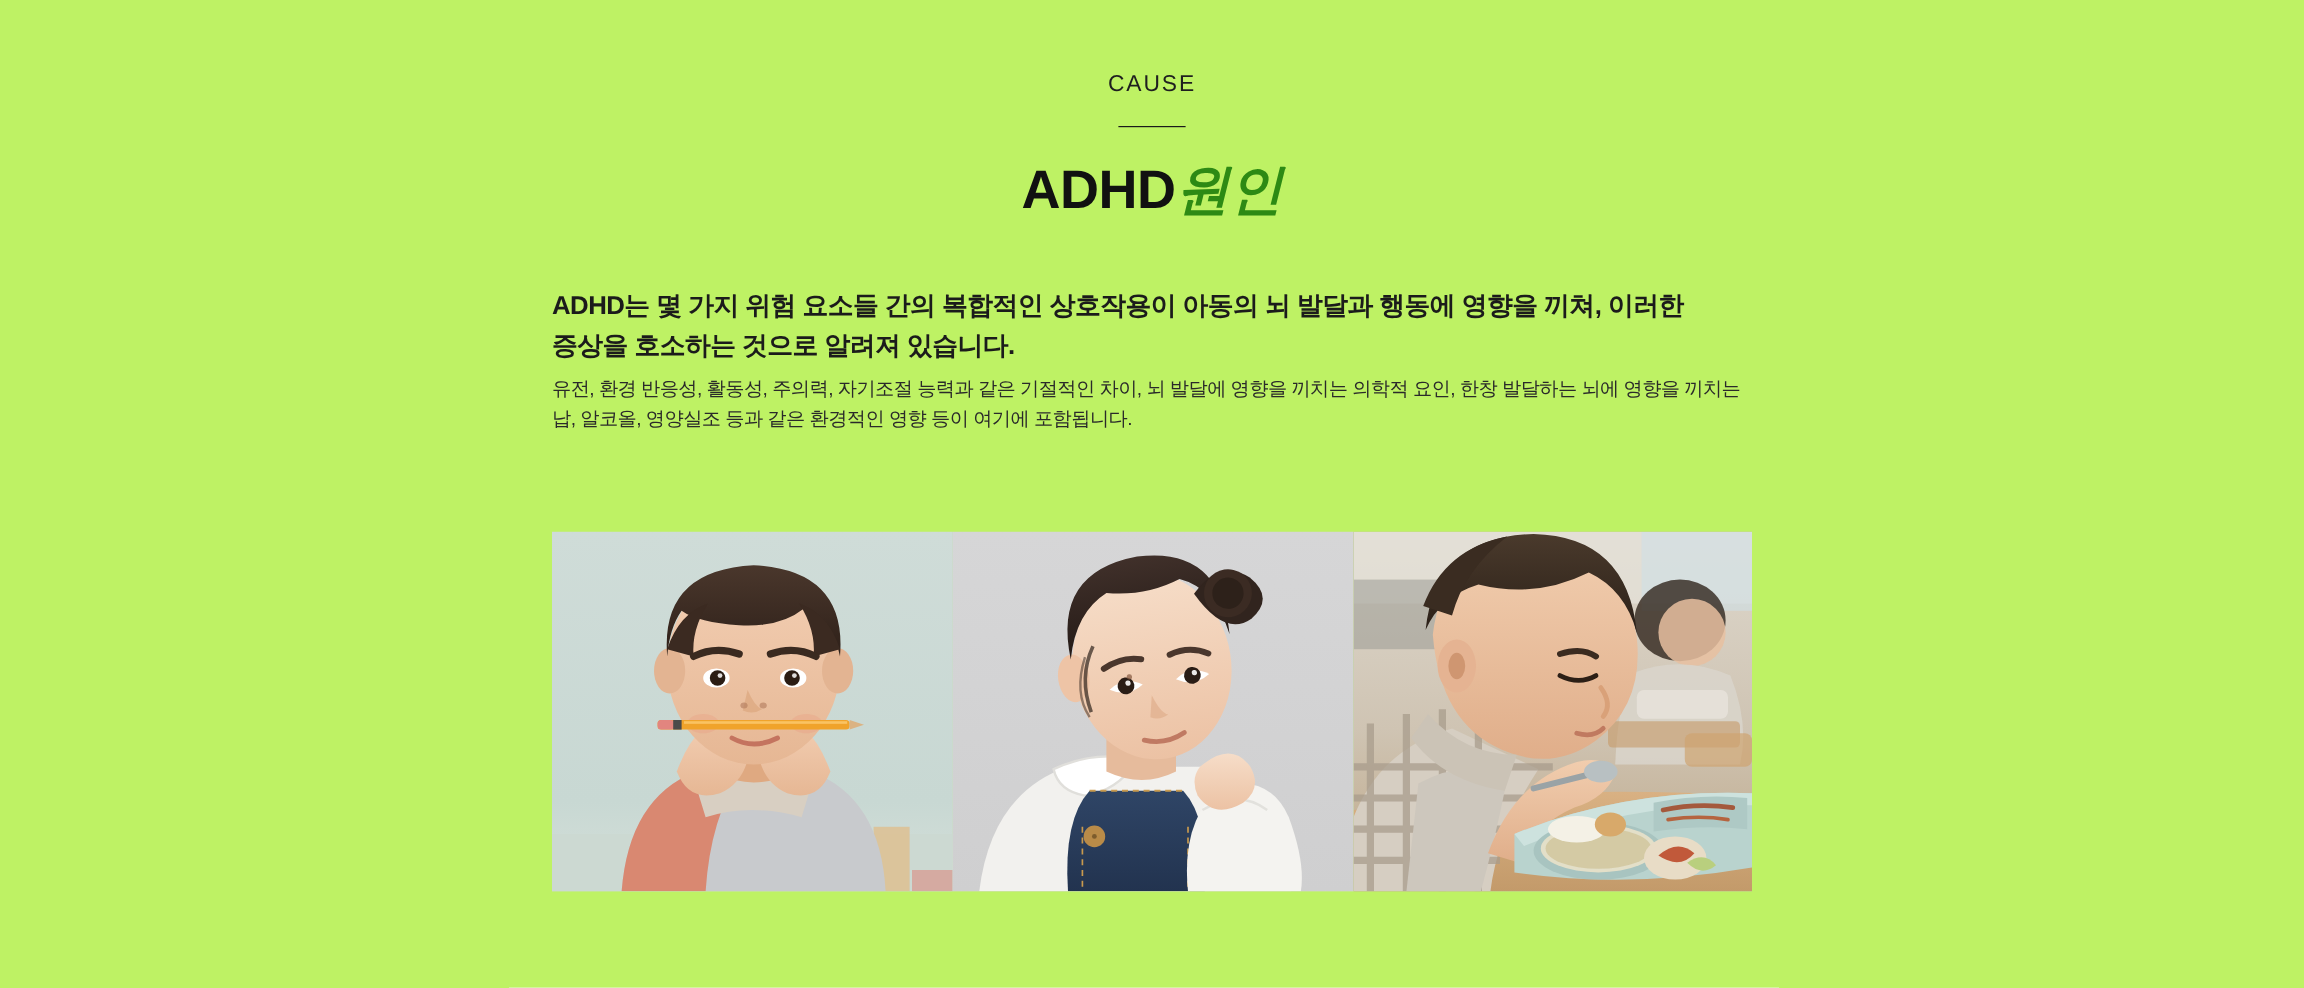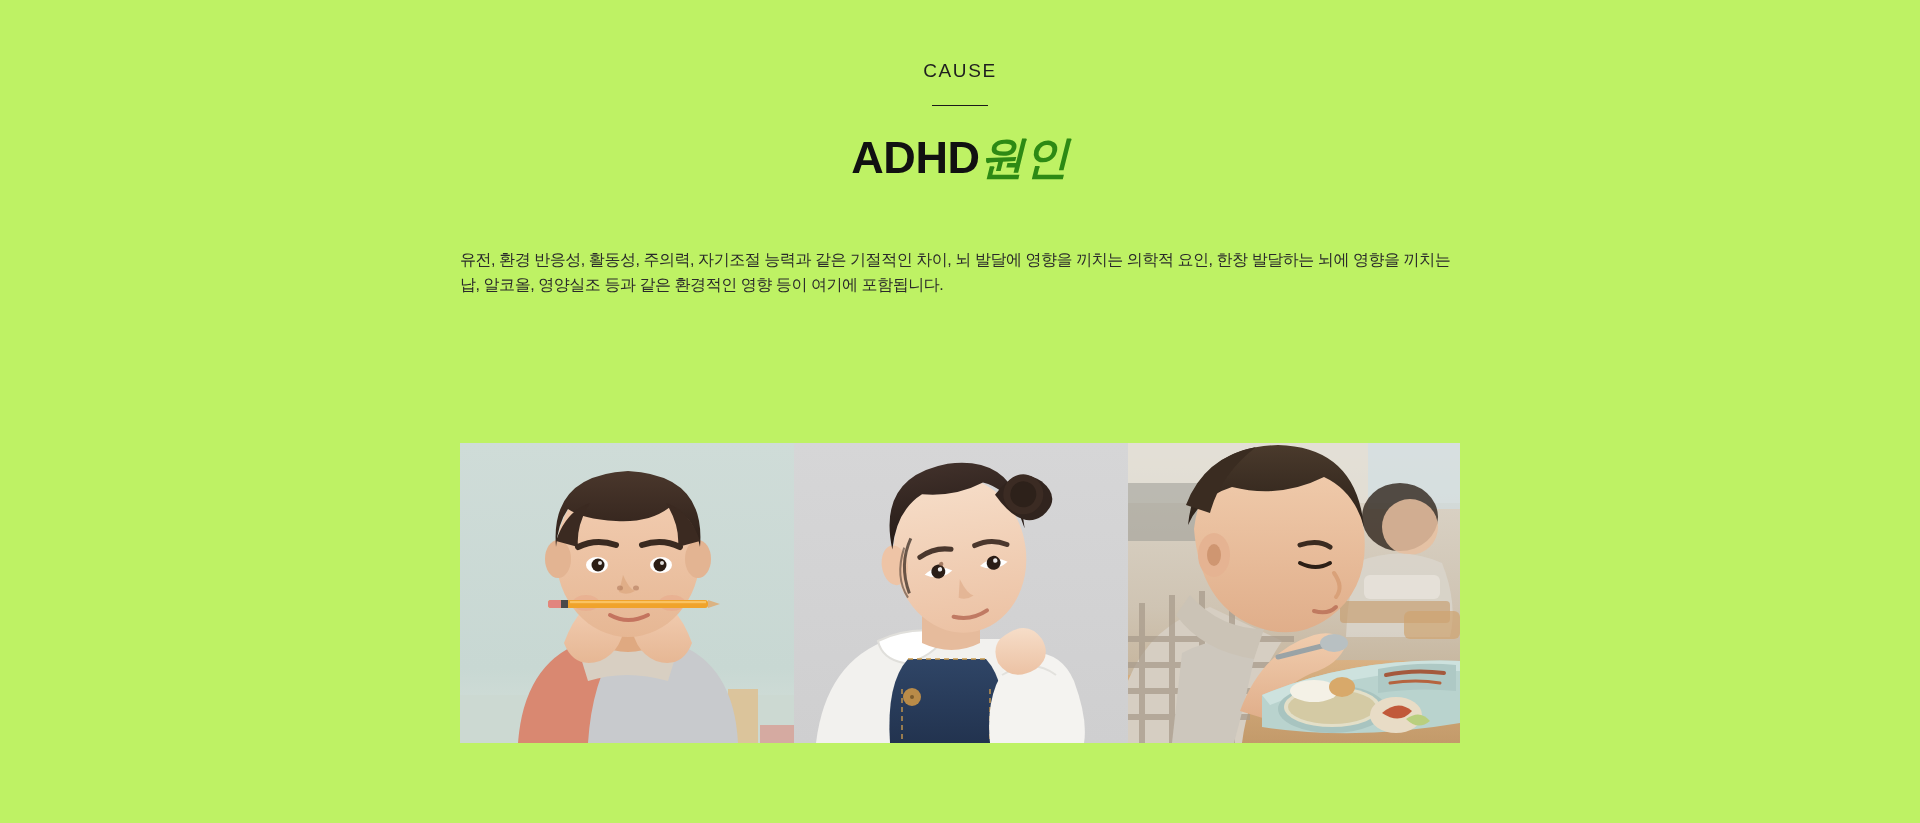--- a/index.html
+++ b/index.html
@@ -119,20 +119,21 @@
 
   <div class="section-head">
     <div class="eyebrow">CAUSE</div>
 
     <div class="eyebrow-rule"></div>
 
     <h1 class="section-title"><span class="title-en">ADHD</span><span class="title-ko">원인</span></h1>
   </div>
 
   <div class="content">
+    <p class="lead">ADHD는 몇 가지 위험 요소들 간의 복합적인 상호작용이 아동의 뇌 발달과 행동에 영향을 끼쳐, 이러한 증상을 호소하는 것으로 알려져 있습니다.</p>
 
     <p class="detail">유전, 환경 반응성, 활동성, 주의력, 자기조절 능력과 같은 기절적인 차이, 뇌 발달에 영향을 끼치는 의학적 요인, 한창 발달하는 뇌에 영향을 끼치는 납, 알코올, 영양실조 등과 같은 환경적인 영향 등이 여기에 포함됩니다.</p>
   </div>
 
   <div class="photo-strip">
 
     <div class="photo photo-1">
       <svg viewBox="0 0 334 300" preserveAspectRatio="xMidYMid slice" aria-hidden="true">
         <defs>
           <linearGradient id="bg1" x1="0" y1="0" x2="0" y2="1">

